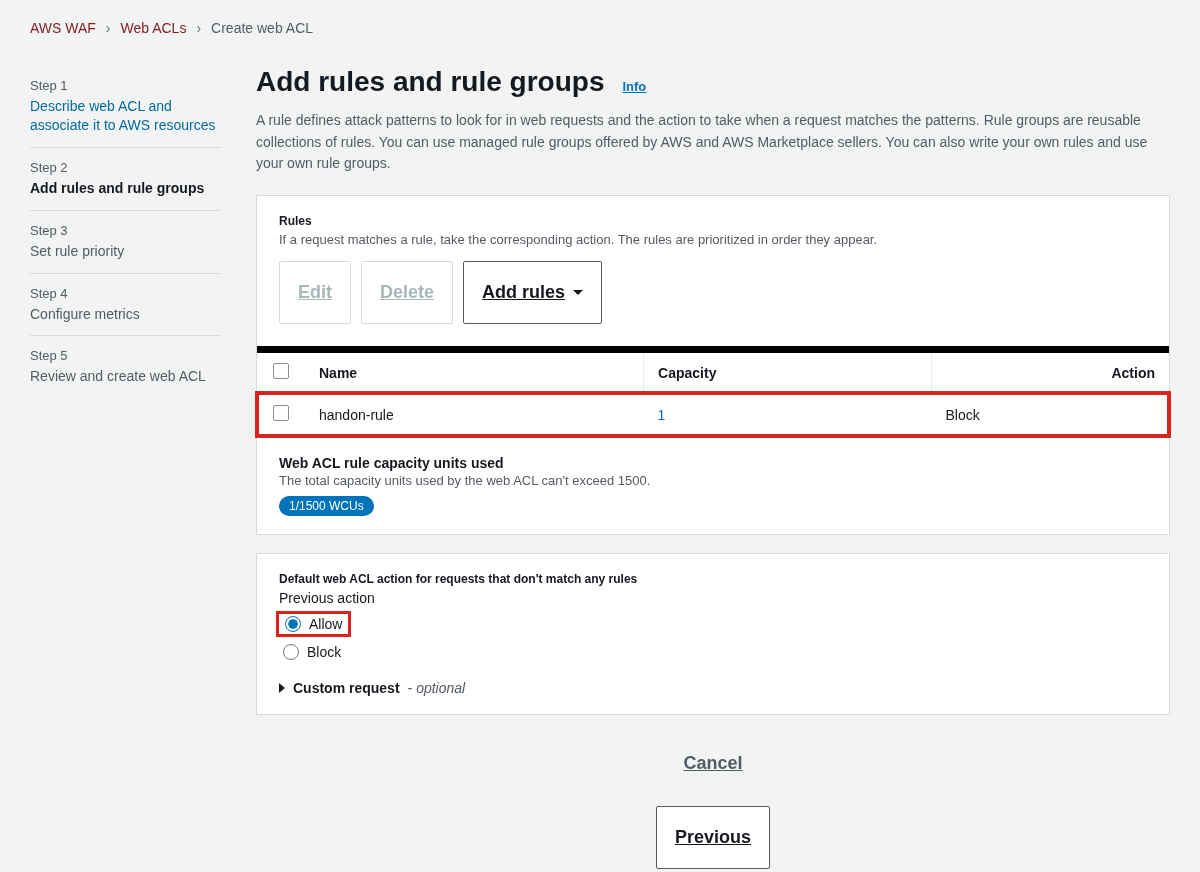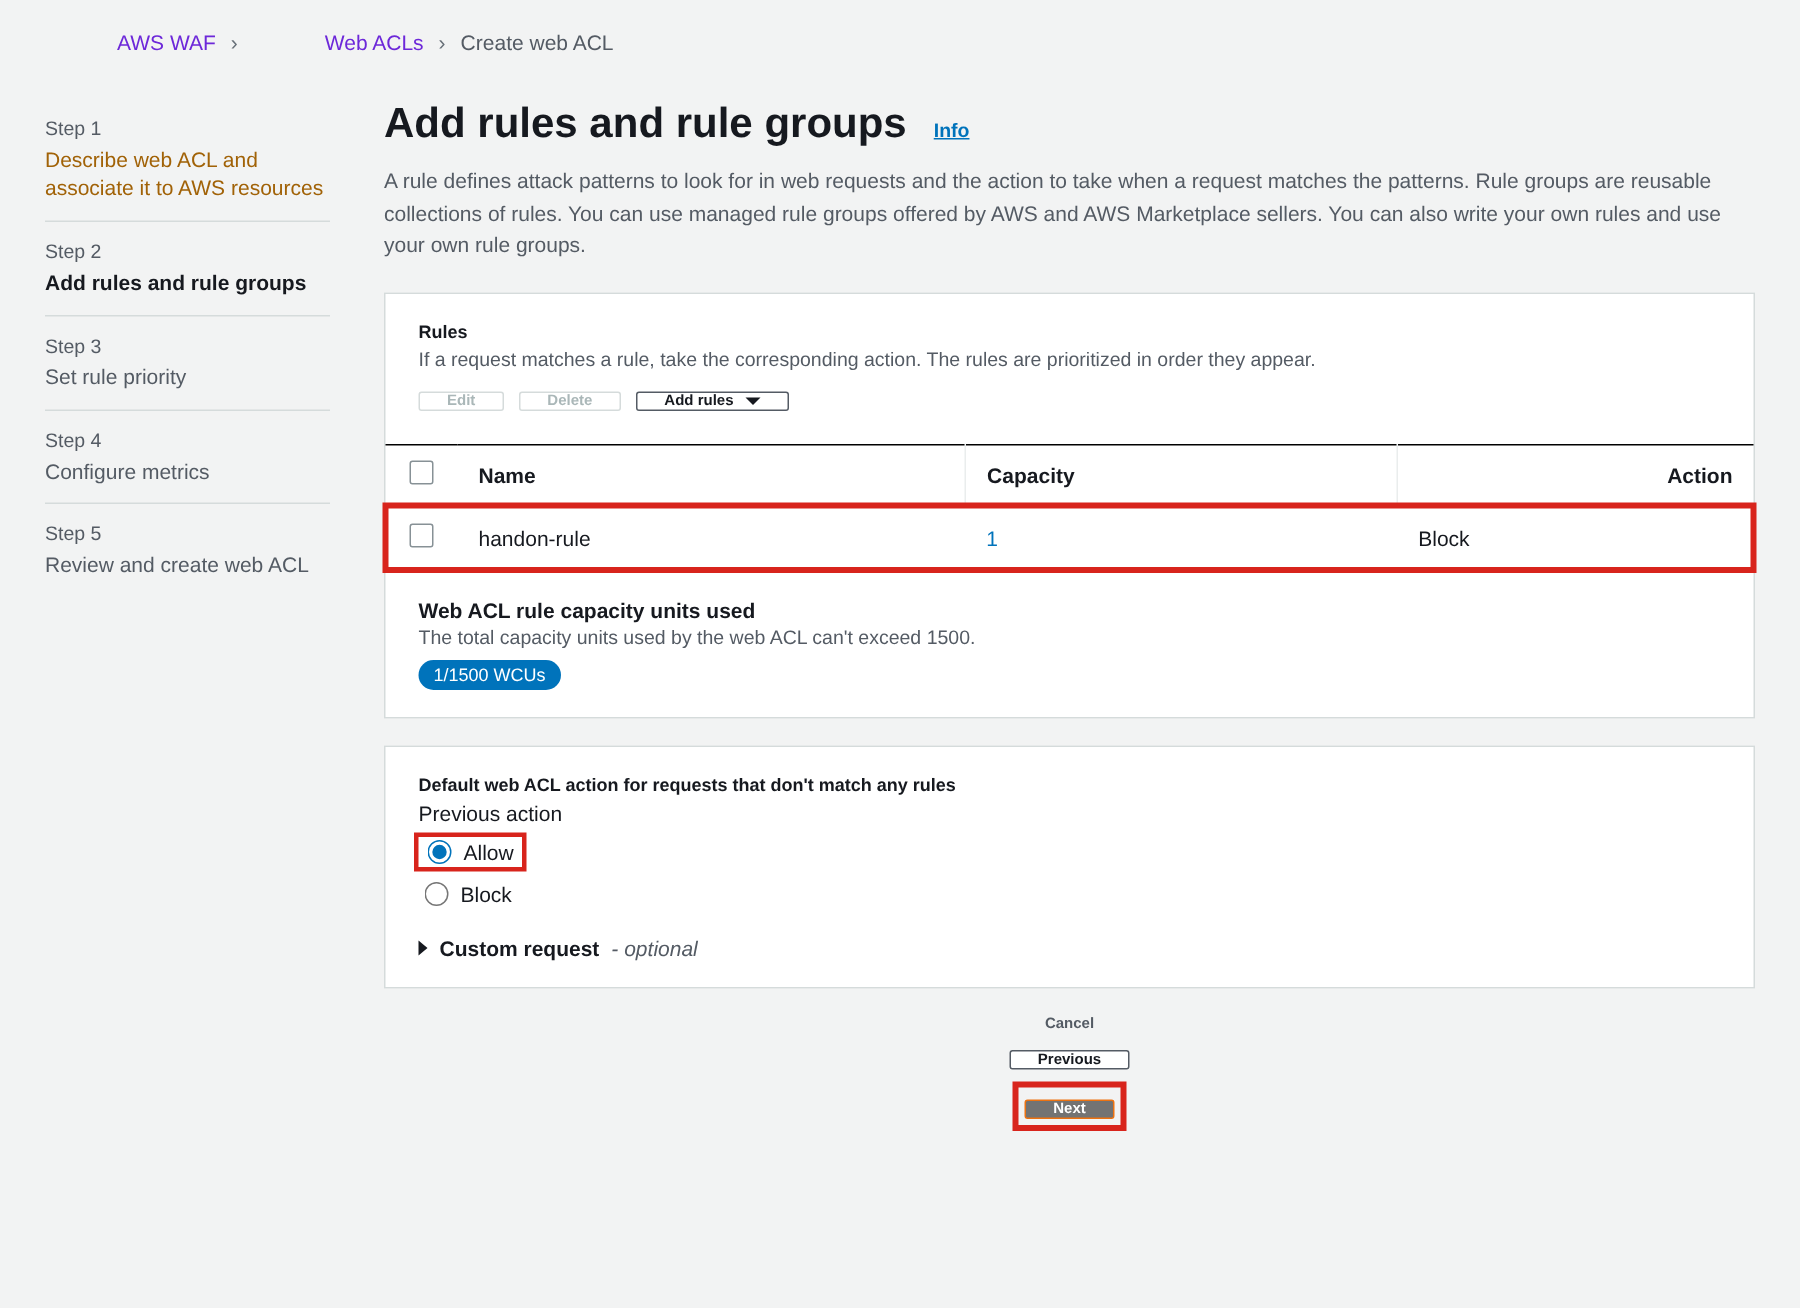--- a/index.html
+++ b/index.html
@@ -7,47 +7,47 @@
   font-family: "Amazon Ember", "Helvetica Neue", Arial, sans-serif;
   background: #f2f3f3;
   color: #16191f;
   font-size: 14px;
   width: 1200px;
   height: 872px;
   overflow: hidden;
 }
 .page { padding: 20px 30px; }
 .breadcrumb { display: flex; align-items: center; gap: 10px; margin-bottom: 30px; font-size: 14px; }
-.breadcrumb a { color: #6d28d9; text-decoration: none; margin-left: 48px; }
+.breadcrumb a { color: #7f1d1d; text-decoration: none; }
 .breadcrumb .sep { color: #687078; font-size: 14px; }
 .breadcrumb .current { color: #545b64; }
 .layout { display: flex; gap: 36px; margin-top: 30px; }
 .sidebar { width: 190px; flex-shrink: 0; }
 .step { padding: 12px 0; border-bottom: 1px solid #d5dbdb; }
 .step:last-child { border-bottom: none; }
 .step .num { color: #545b64; font-size: 13px; margin-bottom: 4px; }
 .step .title { color: #545b64; font-size: 14px; line-height: 1.35; }
-.step .title.link { color: #a16207; }
+.step .title.link { color: #0369a1; }
 .step .title.active { color: #16191f; font-weight: 700; }
 .main { flex: 1; }
 .page-header { display: flex; align-items: baseline; gap: 18px; margin-bottom: 12px; }
 .page-header h1 { font-size: 28px; font-weight: 700; color: #16191f; }
 .page-header .info { color: #0073bb; font-size: 13px; font-weight: 700; }
 .description { color: #545b64; font-size: 14px; line-height: 1.55; margin-bottom: 20px; }
 .panel { background: #fff; border: 1px solid #d5dbdb; margin-bottom: 18px; }
 .panel-inner { padding: 18px 22px; }
 .panel h2 { font-size: 12px; font-weight: 700; margin-bottom: 4px; }
 .panel .sub { color: #545b64; font-size: 13px; margin-bottom: 14px; }
 .btn-row { display: flex; gap: 10px; margin-bottom: 4px; }
-.btn { border: 1px solid #545b64; background: #fff; color: #16191f; padding: 0 18px; font-size: 10px; font-weight: 700; cursor: pointer; border-radius: 2px; display: inline-flex; align-items: center; gap: 8px; }
+.btn { border: 1px solid #545b64; background: #fff; color: #16191f; padding: 20px 18px; font-size: 18px; font-weight: 700; cursor: pointer; border-radius: 2px; display: inline-flex; align-items: center; gap: 8px; text-decoration: underline; }
 .btn:disabled, .btn.disabled { color: #aab7b8; border-color: #d5dbdb; cursor: default; }
 .btn.primary { background: #737373; border-color: #ec7211; color: #fff; }
 .caret-down { display: inline-block; border-left: 5px solid transparent; border-right: 5px solid transparent; border-top: 5px solid #16191f; }
 .table { width: 100%; border-collapse: collapse; }
-.table th { text-align: left; padding: 10px 14px; font-weight: 700; border-top: 1px solid #000000; font-size: 14px; color: #16191f; border-right: 1px solid #eaeded; }
+.table th { text-align: left; padding: 10px 14px; font-weight: 700; border-top: 7px solid #000000; font-size: 14px; color: #16191f; border-right: 1px solid #eaeded; }
 .table th:last-child { border-right: none; text-align: right; }
 .table th.check, .table td.check { width: 48px; text-align: center; border-right: none; }
 .table td { padding: 12px 14px; border-top: 1px solid #eaeded; font-size: 14px; color: #16191f; }
 .table td.cap { color: #0073bb; }
 .checkbox { width: 16px; height: 16px; border: 1px solid #879196; border-radius: 2px; display: inline-block; background: #fff; }
 .highlight-row { outline: 4px solid #d8241c; outline-offset: -2px; }
 .cap-box { border-top: 1px solid #eaeded; padding: 18px 22px; }
 .cap-title { font-weight: 700; font-size: 14px; margin-bottom: 2px; }
 .cap-sub { color: #545b64; font-size: 13px; margin-bottom: 8px; }
 .badge { background: #0073bb; color: #fff; font-size: 12px; font-weight: 400; padding: 3px 10px; border-radius: 10px; display: inline-block; }

